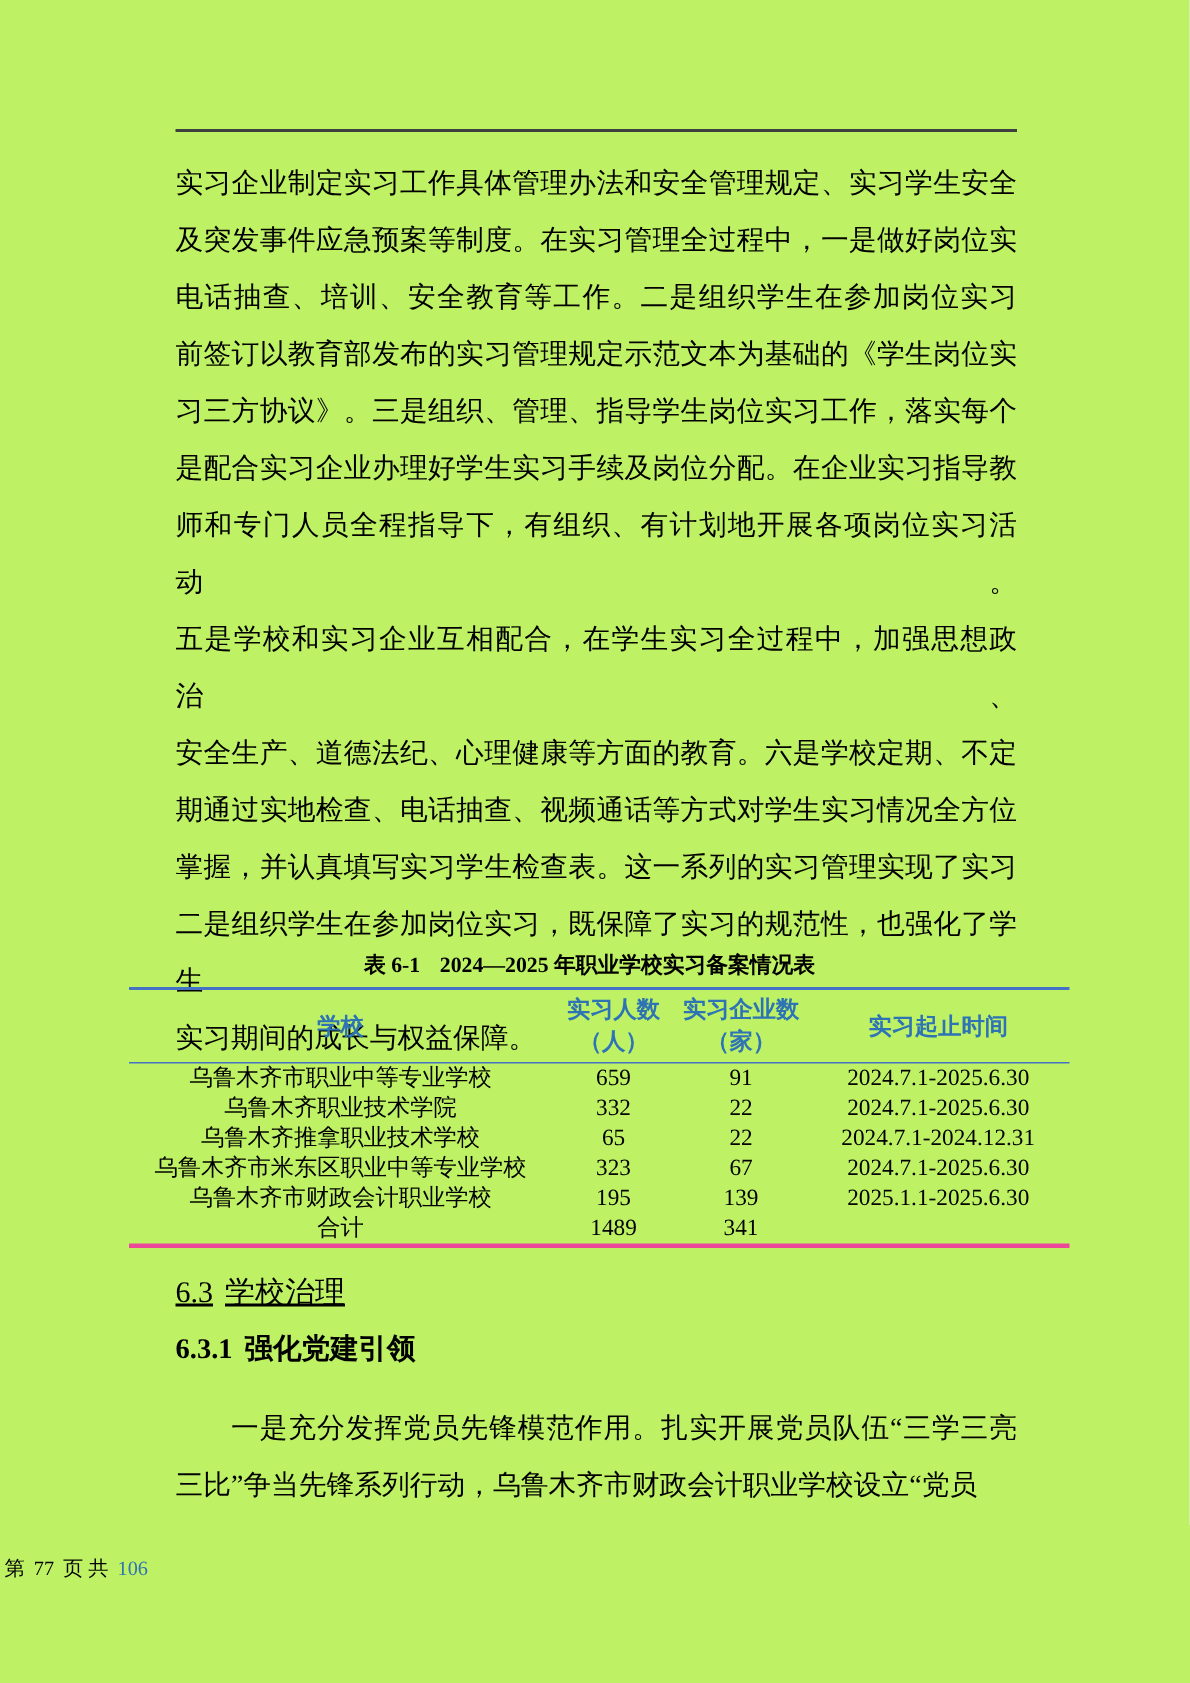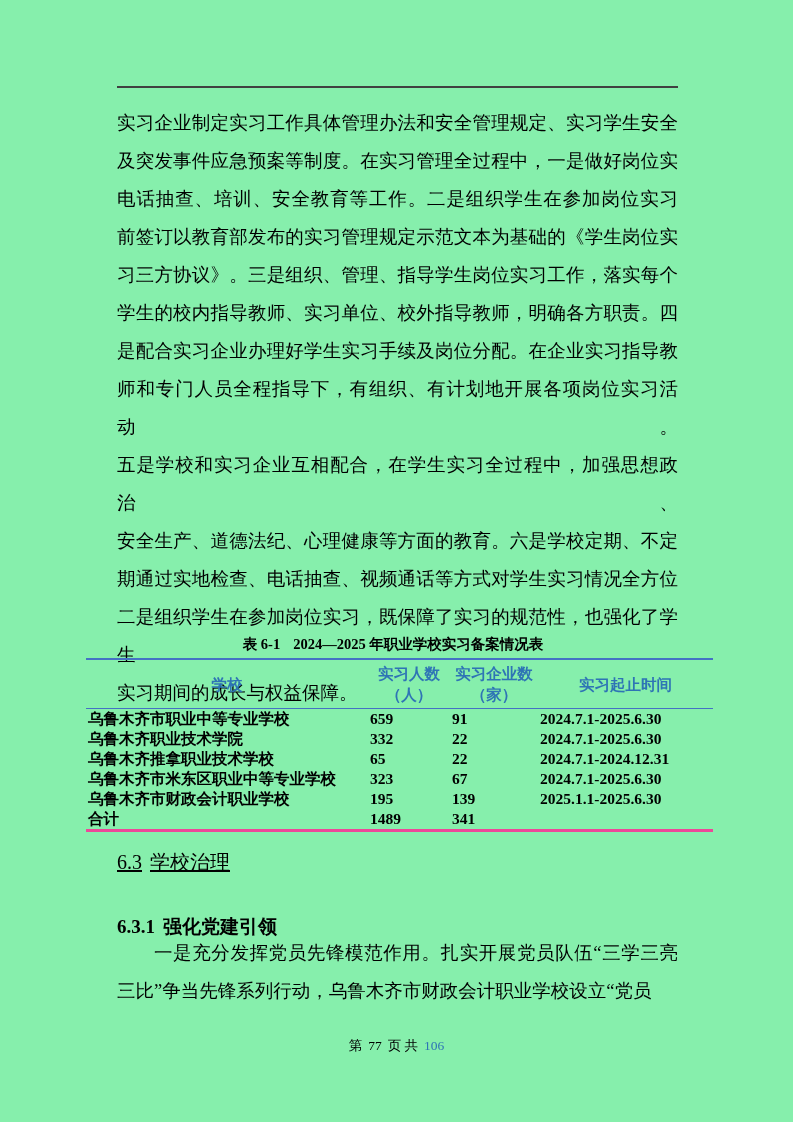--- a/index.html
+++ b/index.html
@@ -1,21 +1,21 @@
 <!DOCTYPE html>
 <html><head>
 <meta charset="utf-8">
 <style>
   * { margin:0; padding:0; box-sizing:border-box; }
   html,body { background:#e9e9e9; }
   .page {
     position:relative;
     width:793px; height:1122px;
     margin:0 auto;
-    background:#86efac;
+    background:#bef264;
     font-family:"Liberation Serif","DejaVu Serif",serif;
     color:#000;
     overflow:hidden;
   }
   .top-rule {
     position:absolute; left:117px; top:86px;
     width:561px; height:0;
     border-top:2px solid #404040;
   }
   .para { position:absolute; left:117px; width:561px; font-size:18.5px; color:#000; }
@@ -43,61 +43,60 @@
     border-top:2px solid #4472C4;
     border-bottom:3px solid #ec4899;
   }
   .report-table thead tr { border-bottom:1.5px solid #4472C4; }
   .report-table th {
     color:#2E74B5; font-weight:bold; font-size:15.5px;
     line-height:21px; padding:3px 2px; text-align:center; vertical-align:middle;
   }
   .report-table td {
     font-size:15.5px; line-height:20px; height:20px;
-    vertical-align:middle; padding:0 2px;
+    text-align:center; vertical-align:middle; padding:0 2px;
     color:#000;
-    font-weight:bold;
   }
 
   .heading-1 {
     position:absolute; left:117px; top:850px;
     font-size:20px; font-weight:normal; line-height:24px; color:#000;text-decoration:underline;
   }
   .heading-2 {
-    position:absolute; left:117px; top:915px;
+    position:absolute; left:117px; top:888px;
     font-size:19px; font-weight:bold; line-height:24px; color:#000;
   }
   .heading-1 .h-num, .heading-2 .h-num { margin-right:8px; }
 
   .footer {
     position:absolute; left:0; top:1038px; width:793px;
-    text-align:center; font-size:13.5px; line-height:16px; color:#000;
+    font-size:13.5px; line-height:16px; color:#000;
   }
   .footer span { margin:0 3px; }
   .footer .total { color:#2E74B5; }
 </style>
 </head>
 <body>
 
 <div class="page">
 
   <div class="top-rule"></div>
 
   <div class="para" id="para1">
     <div class="line">实习企业制定实习工作具体管理办法和安全管理规定、实习学生安全</div>
     <div class="line">及突发事件应急预案等制度。在实习管理全过程中，一是做好岗位实</div>
     <div class="line">电话抽查、培训、安全教育等工作。二是组织学生在参加岗位实习</div>
     <div class="line">前签订以教育部发布的实习管理规定示范文本为基础的《学生岗位实</div>
     <div class="line">习三方协议》。三是组织、管理、指导学生岗位实习工作，落实每个</div>
-    <div class="line">学生的校内指导教师、实习单位、校外指导教师，明确各方职责。四</div>
     <div class="line">是配合实习企业办理好学生实习手续及岗位分配。在企业实习指导教</div>
     <div class="line">师和专门人员全程指导下，有组织、有计划地开展各项岗位实习活动。</div>
     <div class="line">五是学校和实习企业互相配合，在学生实习全过程中，加强思想政治、</div>
     <div class="line">安全生产、道德法纪、心理健康等方面的教育。六是学校定期、不定</div>
     <div class="line">期通过实地检查、电话抽查、视频通话等方式对学生实习情况全方位</div>
+    <div class="line">掌握，并认真填写实习学生检查表。这一系列的实习管理实现了实习</div>
     <div class="line">二是组织学生在参加岗位实习，既保障了实习的规范性，也强化了学生</div>
     <div class="line last">实习期间的成长与权益保障。</div>
   </div>
 
   <div class="table-caption">
     <span class="cap-label">表 6-1</span><span class="cap-title">2024—2025 年职业学校实习备案情况表</span>
   </div>
 
   <table class="report-table">
     <colgroup>

